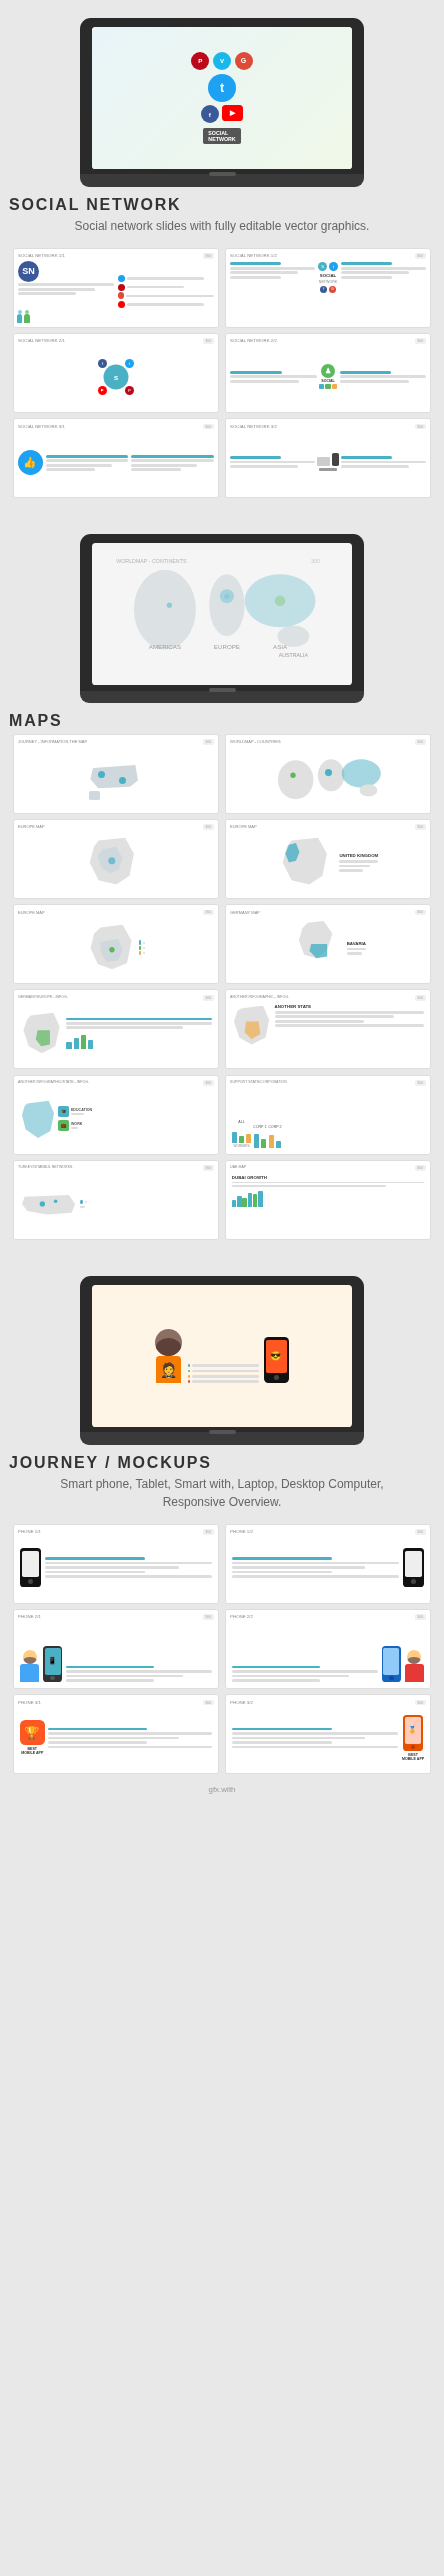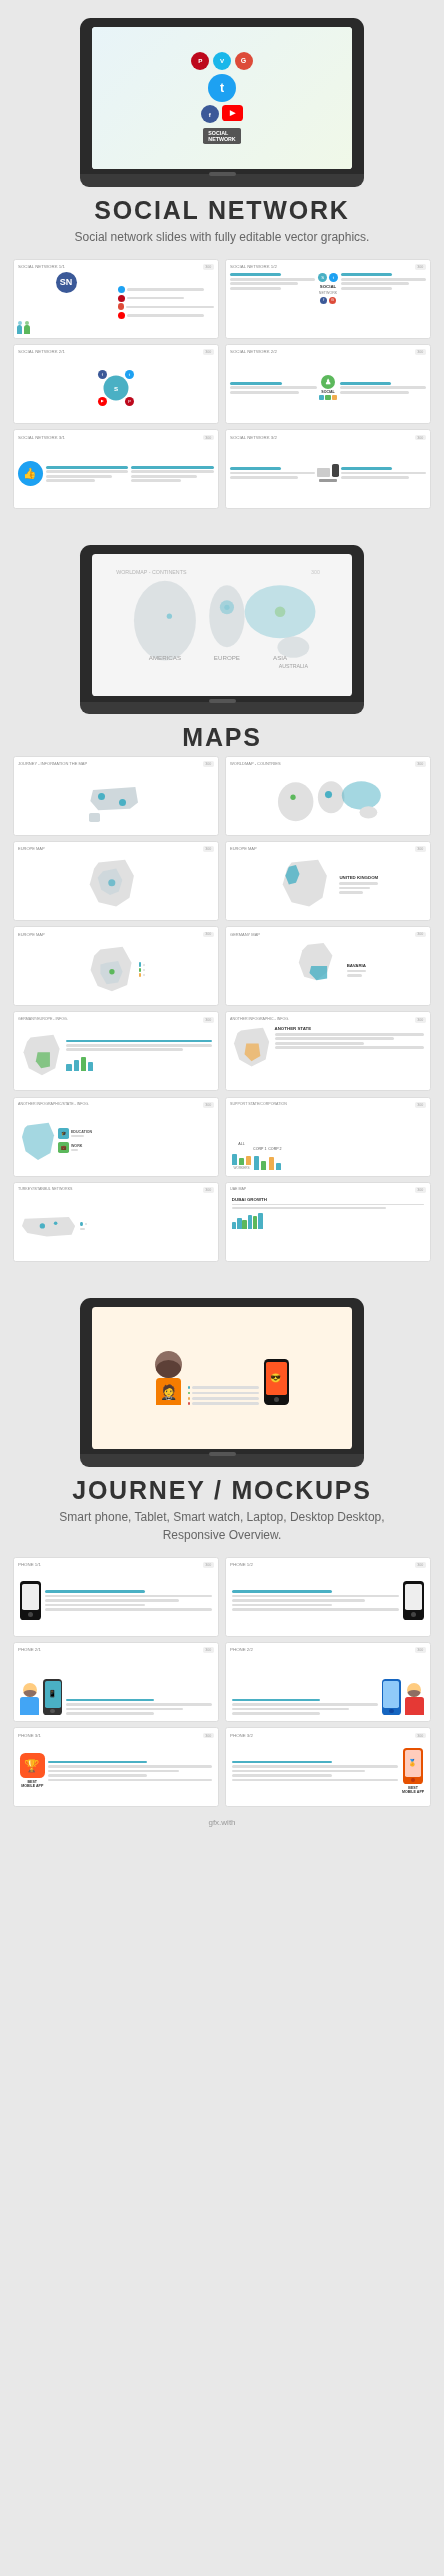--- a/index.html
+++ b/index.html
@@ -55,22 +55,21 @@
       height: 4.4px;
       background: #555;
       border-radius: 2.7px;
       margin: 0 auto;
       position: relative;
       top: -2.7px;
     }
 
     
     .section-title {
-      text-align: center;
-      font-size: 25px;
+      font-size: 16px;
       font-weight: bold;
       letter-spacing: 1.8px;
       color: #333;
       margin: 7px 0 3.6px;
     }
     .section-subtitle {
       text-align: center;
       font-size: 12px;
       color: #666;
       margin-bottom: 12.4px;
@@ -239,21 +238,21 @@
 
   <div class="slides-grid">
 
     <div class="slide-thumb">
       <div class="slide-inner">
         <div class="slide-header">
           <span style="font-size:4.4px;color:#888;">SOCIAL NETWORK 1/1</span>
           <span class="slide-badge">300</span>
         </div>
         <div style="display:flex;gap:3.6px;flex:1;">
-          <div style="flex:1;display:flex;flex-direction:column;align-items:center;justify-content:center;">
+          <div style="flex:1;display:flex;flex-direction:column;justify-content:center;">
             <div style="background:#3b5998;color:white;width:21px;height:21px;border-radius:50%;display:flex;align-items:center;justify-content:center;font-size:9px;font-weight:bold;margin-bottom:1.8px;">SN</div>
             <div class="text-lines">
               <div class="text-line full"></div>
               <div class="text-line medium"></div>
               <div class="text-line short"></div>
             </div>
           </div>
           <div style="flex:1;display:flex;flex-direction:column;gap:1.8px;justify-content:center;">
             <div style="display:flex;gap:1.8px;align-items:center;">
               <div style="width:7px;height:7px;background:#1da1f2;border-radius:50%;"></div>
@@ -828,21 +827,21 @@
           </div>
         </div>
       </div>
       <div class="laptop-base">
         <div class="laptop-notch"></div>
       </div>
     </div>
   </div>
 
   <h2 class="section-title">JOURNEY / MOCKUPS</h2>
-  <p class="section-subtitle">Smart phone, Tablet, Smart watch, Laptop, Desktop Desktop, Responsive Overview.</p>
+  <p class="section-subtitle">Smart phone, Tablet, Smart with, Laptop, Desktop Computer, Responsive Overview.</p>
 
   <div class="slides-grid">
 
     <div class="slide-thumb">
       <div class="slide-inner">
         <div class="slide-header">
           <span style="font-size:4.4px;color:#888;">PHONE 1/1</span>
           <span class="slide-badge">300</span>
         </div>
         <div style="flex:1;display:flex;align-items:center;gap:4.4px;padding:1.8px;">

